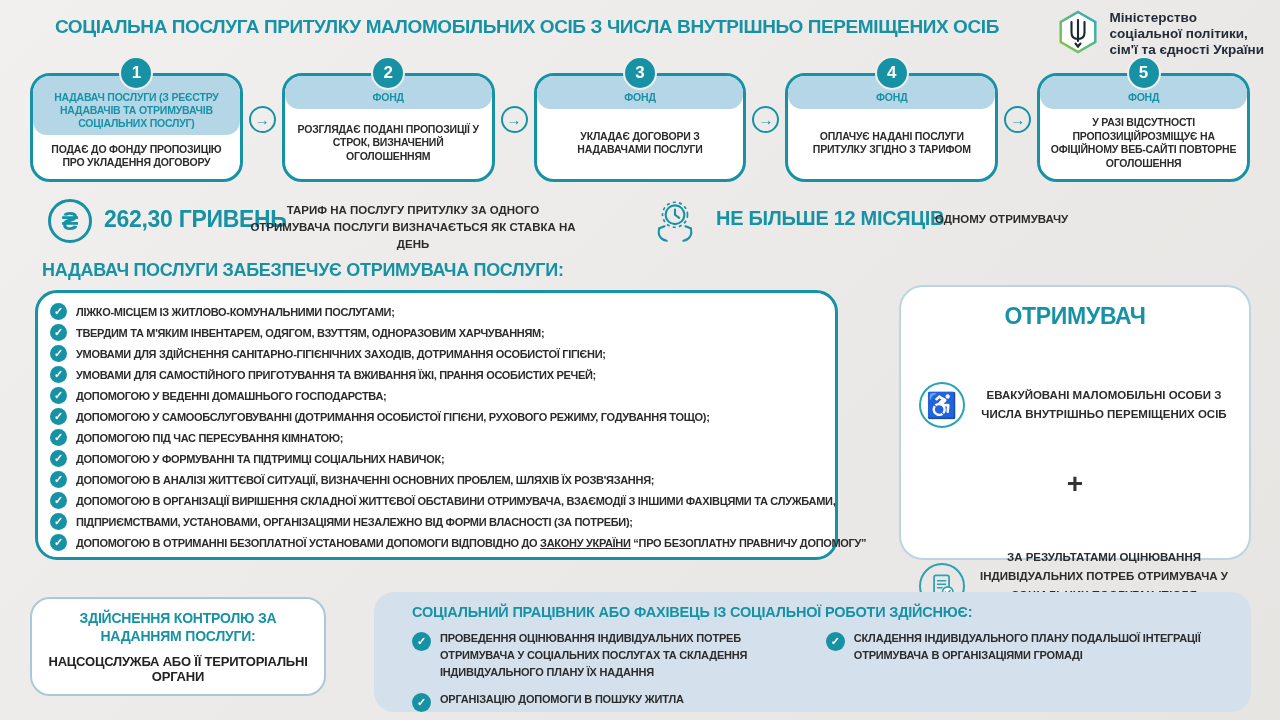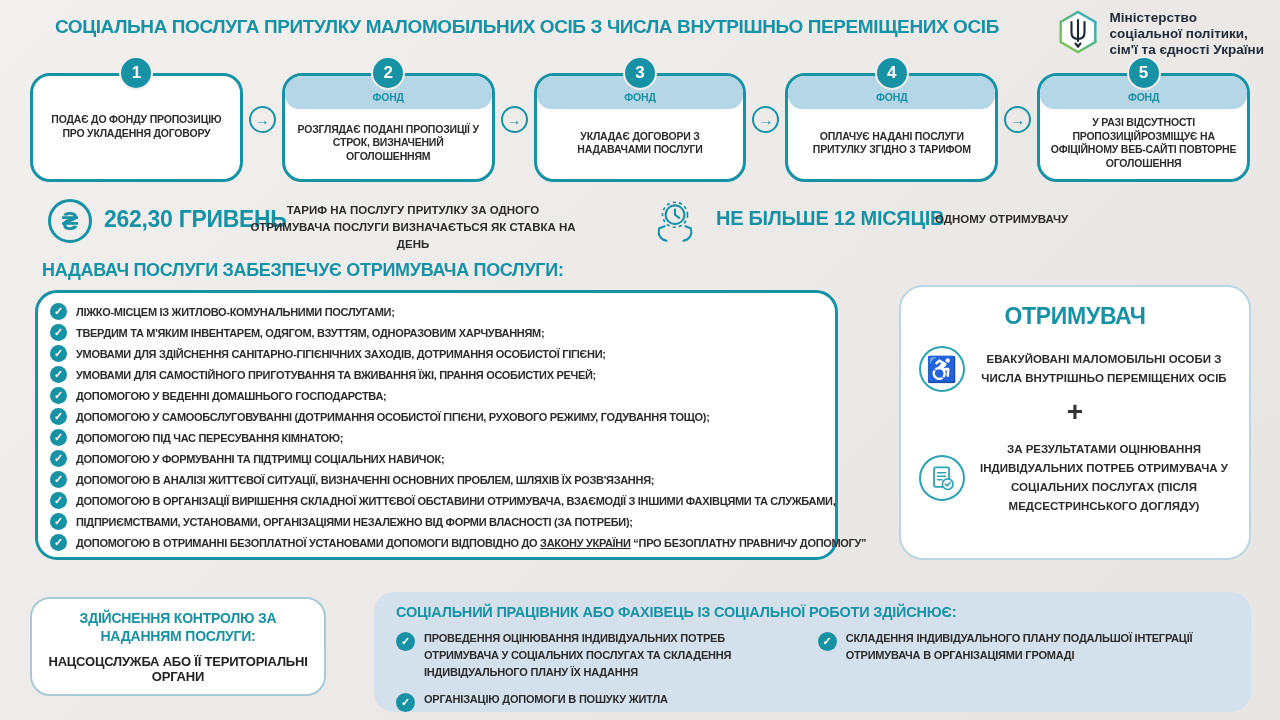--- a/index.html
+++ b/index.html
@@ -76,21 +76,21 @@
     flex:0 0 auto; width:17px; height:17px; border-radius:50%; background:#1792a5; color:#fff;
     display:flex; align-items:center; justify-content:center; font-size:11px; font-weight:700; margin-right:9px;
   }
   .p-text{ font-size:11px; font-weight:700; letter-spacing:-0.3px; color:#2b2b2b; }
   .p-text .law-link{ text-decoration:underline; }
 
   
   .recipient-panel{
     position:absolute; left:899px; top:285px; width:352px; height:275px;
     background:#fff; border:2px solid #b9d6e2; border-radius:24px;
-    display:flex; flex-direction:column; align-items:center; padding:16px 18px 10px 18px;
+    display:flex; flex-direction:column; align-items:center; padding:16px 18px 10px 18px;gap:36px;
   }
   .recipient-heading{ font-size:23px; font-weight:800; color:#1792a5; letter-spacing:-0.3px; }
   .r-item{ display:flex; align-items:center; gap:12px; margin-top:16px; width:100%; }
   .r-icon{
     flex:0 0 auto; width:46px; height:46px; border-radius:50%; border:2.5px solid #2ba3b4;
     display:flex; align-items:center; justify-content:center; color:#2ba3b4; font-size:25px;
   }
   .r-text{ flex:1; text-align:center; font-size:11.5px; line-height:19px; font-weight:700; color:#2b2b2b; }
   .r-plus{ font-size:28px; font-weight:800; color:#333; margin-top:8px; line-height:24px; }
 
@@ -98,21 +98,21 @@
   .control-box{
     position:absolute; left:30px; top:597px; width:296px; height:99px;
     background:#fff; border:2px solid #a9c9d7; border-radius:20px;
     display:flex; flex-direction:column; align-items:center; justify-content:center; padding:6px 15px; text-align:center;
   }
   .control-heading{ font-size:14px; line-height:18px; font-weight:800; color:#1792a5; letter-spacing:-0.2px;}
   .control-body{ margin-top:9px; font-size:13px; font-weight:800; color:#222; letter-spacing:-0.2px;}
 
   .worker-box{
     position:absolute; left:374px; top:592px; width:877px; height:120px;
-    background:#d4e1ec; border-radius:20px; padding:12px 20px 8px 22px;
+    background:#d4e1ec; border-radius:20px; padding:12px 20px 8px 38px;
   }
   .worker-heading{ font-size:14.5px; font-weight:800; color:#1792a5; letter-spacing:-0.2px; }
   .worker-cols{ display:flex; margin-top:10px; gap:28px; }
   .worker-col{ display:flex; flex-direction:column; gap:10px; }
   .worker-col.c1{ width:400px; } .worker-col.c2{ width:420px; }
   .w-item{ display:flex; align-items:flex-start; gap:9px; }
   .w-check{
     flex:0 0 auto; width:19px; height:19px; border-radius:50%; background:#1792a5; color:#fff;
     display:flex; align-items:center; justify-content:center; font-size:11px; font-weight:700; margin-top:2px;
   }
@@ -145,20 +145,21 @@
     <div>Міністерство</div>
     <div>соціальної політики,</div>
     <div>сім'ї та єдності України</div>
   </div>
 </div>
 
 <div class="flow">
   <div class="step">
     <div class="step-num">1</div>
     <div class="step-box">
+      <div class="step-head">НАДАВАЧ ПОСЛУГИ (З РЕЄСТРУ НАДАВАЧІВ ТА ОТРИМУВАЧІВ СОЦІАЛЬНИХ ПОСЛУГ)</div>
       <div class="step-body">ПОДАЄ ДО ФОНДУ ПРОПОЗИЦІЮ ПРО УКЛАДЕННЯ ДОГОВОРУ</div>
     </div>
   </div>
   <div class="flow-arrow">→</div>
   <div class="step">
     <div class="step-num">2</div>
     <div class="step-box">
       <div class="step-head">ФОНД</div>
       <div class="step-body">РОЗГЛЯДАЄ ПОДАНІ ПРОПОЗИЦІЇ У СТРОК, ВИЗНАЧЕНИЙ ОГОЛОШЕННЯМ</div>
     </div>

